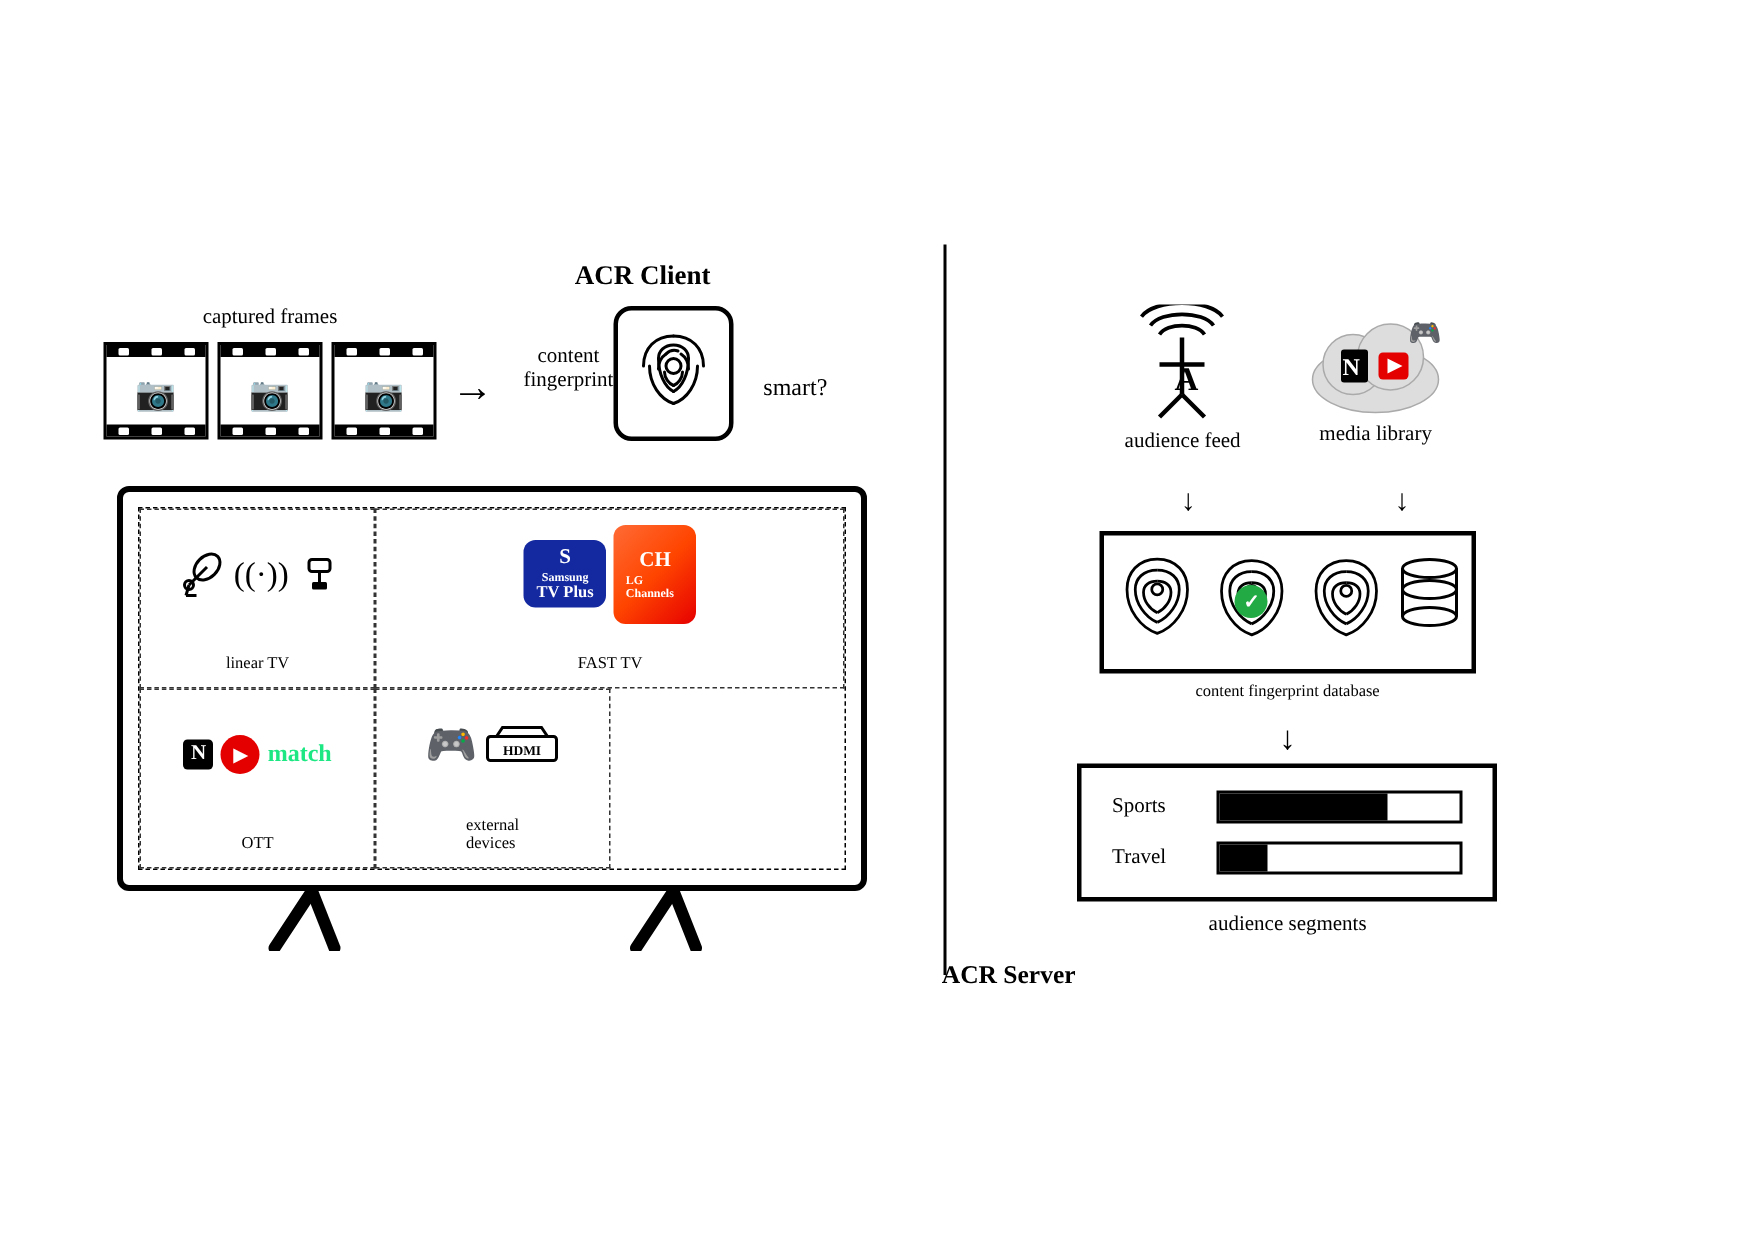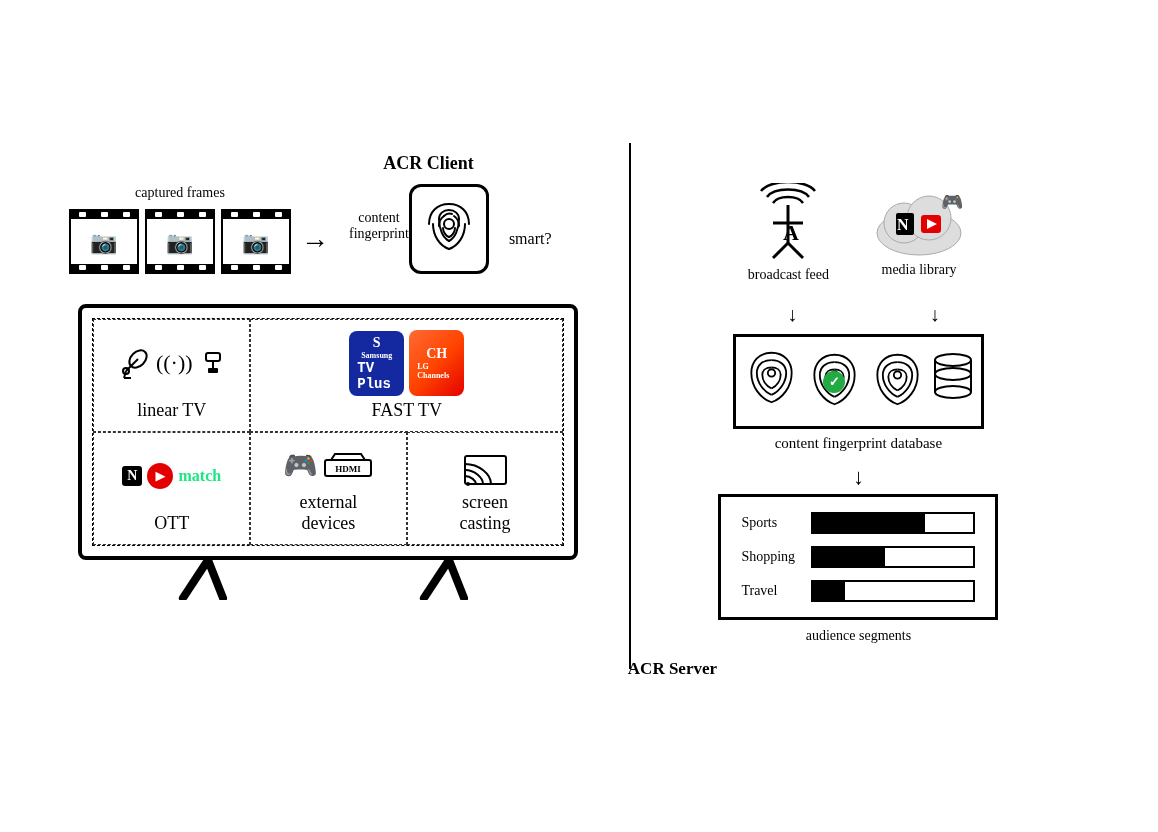--- a/index.html
+++ b/index.html
@@ -203,23 +203,22 @@
     .tv-cell-icons {
       display: flex;
       align-items: center;
       gap: 5px;
       flex-wrap: wrap;
       justify-content: center;
       flex: 1;
     }
 
     .tv-cell-label {
-      font-size: 18px;
-      text-align: center;
-      margin-top: 4px;
+      font-size: 11px;
+      margin-top: 20px;
     }
 
     .tv-stand {
       display: flex;
       justify-content: space-between;
       width: 60%;
       margin: 0 auto;
     }
 
     .brand-box {
@@ -328,21 +327,21 @@
       padding: 8px;
       gap: 8px;
       align-items: center;
     }
 
     .database-icon {
       font-size: 36px;
     }
 
     .fp-db-label {
-      font-size: 15px;
+      font-size: 11px;
       text-align: left;
       margin-bottom: 8px;
     }
 
     .arrow-down-section {
       font-size: 22px;
       margin: 4px 0;
     }
 
     
@@ -514,21 +513,21 @@
               </div>
               <div class="tv-cell-label">linear TV</div>
             </div>
 
             <div class="tv-cell" style="grid-column: span 2;">
               <div class="tv-cell-icons">
 
                 <div class="samsung-tv-plus">
                   <div class="samsung-s">S</div>
                   <span style="font-size:8px; font-weight:bold;">Samsung</span>
-                  <span style="font-size:14px; font-weight:bold;font-family:Liberation Mono, monospace;">TV Plus</span>
+                  <span style="font-size:11px; font-weight:bold;">TV Plus</span>
                 </div>
 
                 <div class="lg-channels">
                   <span style="font-size:14px; font-weight:bold;">CH</span>
                   <span style="font-size:8px; font-weight:bold;">LG Channels</span>
                 </div>
               </div>
               <div class="tv-cell-label">FAST TV</div>
             </div>
 
@@ -547,33 +546,20 @@
 
                 <svg width="50" height="28" viewBox="0 0 50 28">
                   <rect x="2" y="8" width="46" height="16" rx="2" fill="none" stroke="#000" stroke-width="2"></rect>
                   <polygon points="8,8 12,2 38,2 42,8" fill="none" stroke="#000" stroke-width="2"></polygon>
                   <text x="25" y="20" text-anchor="middle" font-size="9" font-weight="bold" fill="#000">HDMI</text>
                 </svg>
               </div>
               <div class="tv-cell-label">external<br>devices</div>
             </div>
 
-            <div class="tv-cell">
-              <div class="tv-cell-icons">
-
-                <svg width="45" height="40" viewBox="0 0 45 40">
-                  <rect x="2" y="10" width="41" height="28" rx="2" fill="none" stroke="#000" stroke-width="2"></rect>
-                  <path d="M2 30 C8 30 13 35 13 38" fill="none" stroke="#000" stroke-width="2"></path>
-                  <path d="M2 24 C12 24 20 32 20 38" fill="none" stroke="#000" stroke-width="2"></path>
-                  <path d="M2 18 C16 18 28 28 28 38" fill="none" stroke="#000" stroke-width="2"></path>
-                  <circle cx="5" cy="38" r="2" fill="#000"></circle>
-                </svg>
-              </div>
-              <div class="tv-cell-label">screen<br>casting</div>
-            </div>
           </div>
         </div>
 
         <div class="tv-stand">
           <svg width="70" height="40" viewBox="0 0 70 40">
             <line x1="35" y1="0" x2="10" y2="38" stroke="#000" stroke-width="8" stroke-linecap="round"></line>
             <line x1="35" y1="0" x2="50" y2="38" stroke="#000" stroke-width="8" stroke-linecap="round"></line>
           </svg>
           <svg width="70" height="40" viewBox="0 0 70 40">
             <line x1="35" y1="0" x2="10" y2="38" stroke="#000" stroke-width="8" stroke-linecap="round"></line>
@@ -596,21 +582,21 @@
 
             <line x1="35" y1="22" x2="35" y2="60" stroke="#000" stroke-width="3"></line>
 
             <line x1="20" y1="40" x2="50" y2="40" stroke="#000" stroke-width="3"></line>
 
             <line x1="35" y1="60" x2="20" y2="75" stroke="#000" stroke-width="3"></line>
             <line x1="35" y1="60" x2="50" y2="75" stroke="#000" stroke-width="3"></line>
 
             <text x="30" y="57" font-size="22" font-weight="bold" fill="#000">A</text>
           </svg>
-          <div class="source-label">broadcast feed</div>
+          <div class="source-label">audience feed</div>
         </div>
 
         <div class="source-item">
 
           <div style="position:relative; width:100px; height:75px;">
             <svg width="100" height="75" viewBox="0 0 100 75">
               <ellipse cx="50" cy="50" rx="42" ry="22" fill="#ddd" stroke="#aaa" stroke-width="1"></ellipse>
               <circle cx="35" cy="40" r="20" fill="#ddd" stroke="#aaa" stroke-width="1"></circle>
               <circle cx="60" cy="35" r="22" fill="#ddd" stroke="#aaa" stroke-width="1"></circle>
 
@@ -694,26 +680,20 @@
 
       <div class="segments-box">
 
         <div class="segment-row">
           <div class="segment-label">Sports</div>
           <div class="segment-bar-container">
             <div class="segment-bar-fill" style="width: 70%;"></div>
           </div>
         </div>
 
-        <div class="segment-row">
-          <div class="segment-label">Shopping</div>
-          <div class="segment-bar-container">
-            <div class="segment-bar-fill" style="width: 45%;"></div>
-          </div>
-        </div>
 
         <div class="segment-row" style="margin-bottom:0;">
           <div class="segment-label">Travel</div>
           <div class="segment-bar-container">
             <div class="segment-bar-fill" style="width: 20%;"></div>
           </div>
         </div>
       </div>
 
       <div class="audience-label">audience segments</div>

